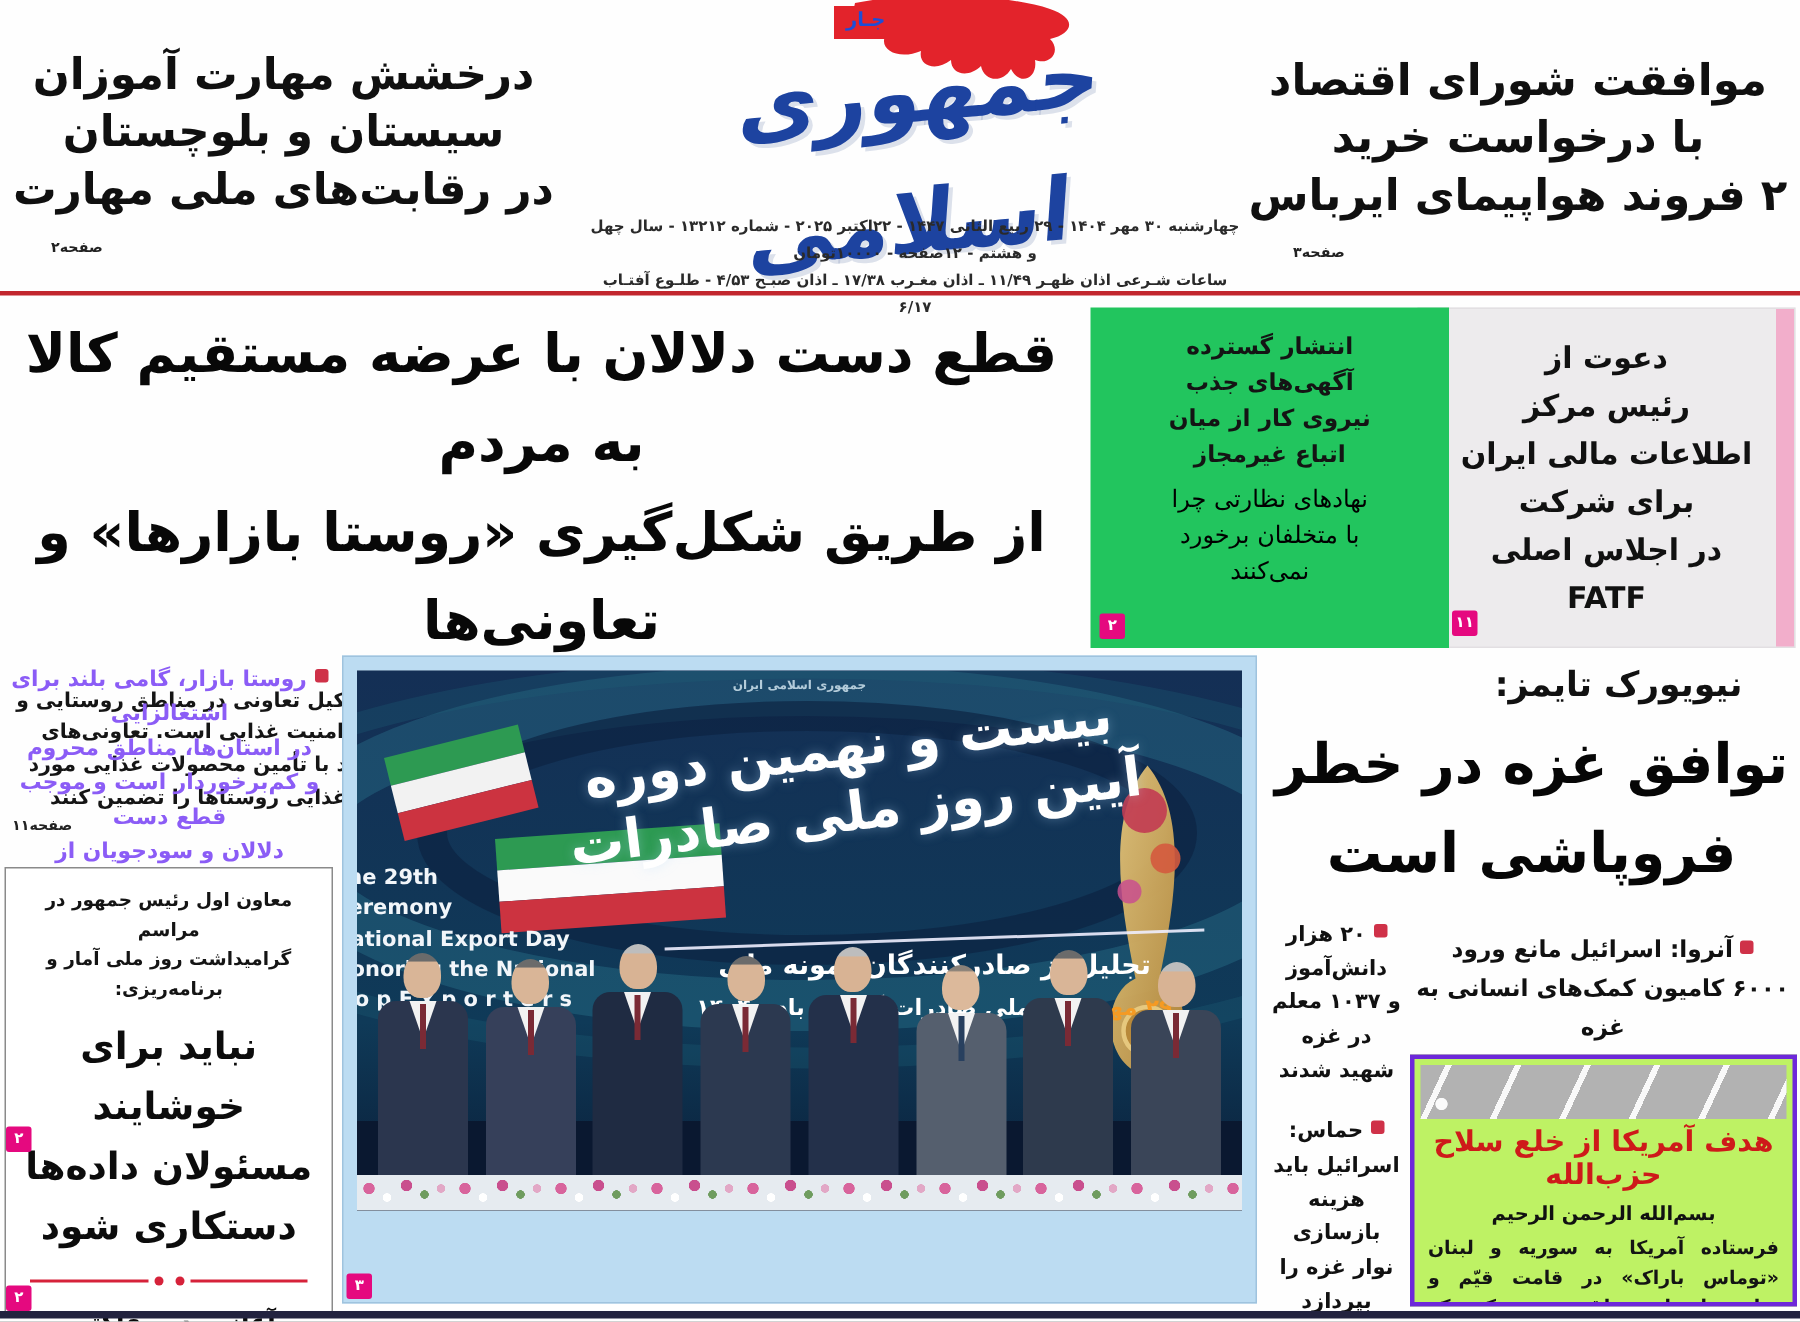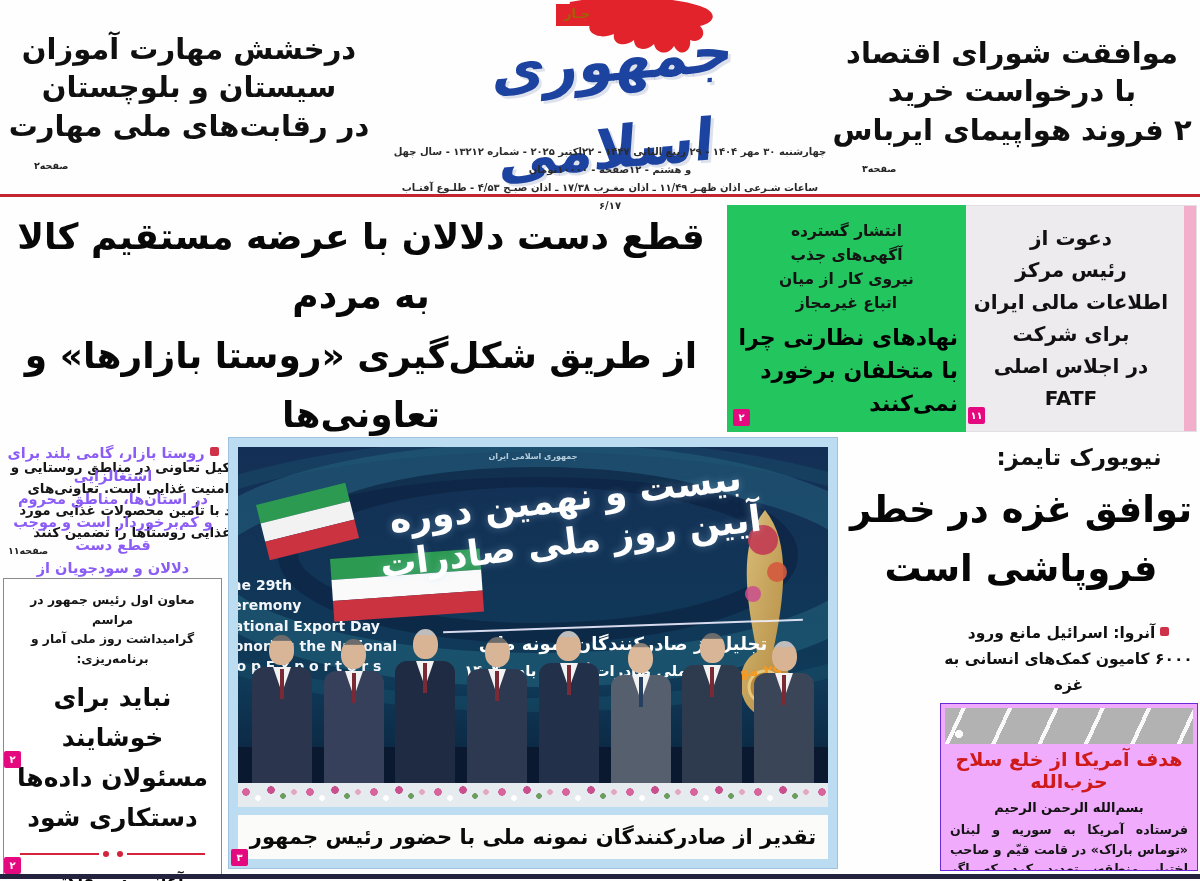--- a/index.html
+++ b/index.html
@@ -13,39 +13,39 @@
   .h-left  { left:8px;  top:30px; width:362px; }
   .h-right { left:832px; top:34px; width:360px; }
   .page-ref { position:absolute; font-size:9.5px; font-weight:700; color:#222; }
 
   .masthead { left:390px; top:0; width:440px; height:194px; }
   .m-title { position:absolute; left:0; right:0; top:18px; text-align:center;
              font-size:58px; font-weight:bold; color:#1d43a0; line-height:1.5;
              transform:rotate(-5deg) skewX(-9deg);
              text-shadow:3px 3px 0 rgba(120,140,180,.25); }
   .m-splash { position:absolute; left:160px; top:0; width:170px; height:58px; }
-  .m-stamp { position:absolute; left:14px; top:6px; color:#a16207; font-size:13px; font-weight:800; letter-spacing:4px; z-index:2; }
+  .m-stamp { position:absolute; left:14px; top:6px; color:#1d4ed8; font-size:13px; font-weight:800; letter-spacing:4px; z-index:2; }
   .m-dates { position:absolute; left:0; right:0; top:143px; text-align:center;
              font-size:10px; font-weight:700; color:#2a2a2a; line-height:1.8; }
   .red-rule { left:0; top:194px; width:1200px; height:3px; background:#c2262e; }
 
   
   .badge { position:absolute; width:17px; height:17px; background:#e5097f; color:#fff;
            font-size:10px; font-weight:700; display:flex; align-items:center; justify-content:center; border-radius:2px; }
   .blt { display:inline-block; width:9px; height:9px; background:#cf3148; border-radius:2px; margin-left:5px; vertical-align:2px; }
 
   
   .fatf { left:945px; top:205px; width:252px; height:227px; background:#edebed; border:1px solid #e2dfe2; }
   .fatf .bar { position:absolute; top:0; bottom:0; width:12px; background:#f2aecb; }
   .fatf .bar-l { left:0; } .fatf .bar-r { right:0; }
   .fatf-text { position:absolute; left:18px; right:18px; top:16px; text-align:center;
                font-size:20px; font-weight:700; color:#111; line-height:1.6; }
   .notice { left:727px; top:205px; width:239px; height:227px; background:#22c55e; padding:14px 8px 0; }
   .notice-top { text-align:center; font-size:15.5px; font-weight:700; color:#141414; line-height:1.55; }
-  .notice-bold { text-align:right; font-size:22px; font-weight:700; color:#000; line-height:1.5; margin-top:6px; letter-spacing:-0.3px; }
+  .notice-bold { text-align:center; font-size:16px; font-weight:400; color:#000; line-height:1.5; margin-top:6px; letter-spacing:-0.3px; }
 
   
   .lead { left:0; top:207px; width:722px; }
   .lead-line { text-align:center; font-size:36px; font-weight:900; color:#080808; line-height:1.65; letter-spacing:-1px; }
   .decks { display:flex; margin-top:12px; padding:0 2px; }
   .deck { text-align:center; font-weight:700; color:#151515; }
   .deck-r { width:330px; font-size:14.5px; line-height:1.62; padding:0 4px; }
   .deck-l { width:392px; font-size:13.5px; line-height:1.62; padding:0 10px 0 6px; }
 
   
@@ -92,21 +92,21 @@
   .badge-photo { left:2px; bottom:2px; }
 
   
   .nyt-kicker { left:960px; top:444px; width:238px; text-align:center; font-size:23px; font-weight:600; color:#111; }
   .nyt-head { left:845px; top:480px; width:352px; text-align:center; font-size:37px; font-weight:900;
               color:#060606; line-height:1.6; letter-spacing:-1px; }
   .unrwa { left:940px; top:620px; width:257px; text-align:center; font-size:15.5px; font-weight:800; color:#111; line-height:1.68; }
   .gaza-col { left:845px; top:612px; width:92px; text-align:center; font-size:14px; font-weight:800; color:#111; line-height:1.62; }
   .gaza-col .item2 { margin-top:18px; }
 
-  .editorial { left:940px; top:703px; width:258px; height:168px; border:1px solid #6d28d9; background:#f0abfc; overflow:hidden; }
+  .editorial { left:940px; top:703px; width:258px; height:168px; border:3px solid #6d28d9; background:#bef264; overflow:hidden; }
   .band { height:36px; margin:4px; background-color:#b2b2b2;
     background-image:
       radial-gradient(circle 7px at 14px 26px, rgba(255,255,255,.95) 55%, transparent 62%),
       repeating-linear-gradient(115deg, transparent 0 15px, rgba(255,255,255,.92) 15px 19px, transparent 19px 42px); }
   .ed-head { text-align:center; color:#ce1a1a; font-size:19px; font-weight:900; margin-top:4px; letter-spacing:-0.5px; }
   .basmala { text-align:center; font-size:13px; font-weight:800; margin-top:8px; color:#111; }
   .ed-body { font-size:12.6px; font-weight:600; color:#141414; text-align:justify; padding:5px 9px 0; line-height:1.55; }
 
   
   .rural { left:4px; top:442px; width:218px; text-align:center; font-size:14.5px; font-weight:800; color:#8b5cf6; line-height:1.58; }
@@ -260,34 +260,44 @@
             <div class="head"></div>
             <div class="torso"></div>
           </div>
         <div class="person p8">
             <div class="head"></div>
             <div class="torso"></div>
           </div>
       </div>
       <div class="ph-flowers"></div>
     </div>
-    <div class="caption-strip">
-      <span>تقدیر از صادرکنندگان نمونه ملی با حضور رئیس جمهور</span>
-    </div>
     <div class="badge badge-photo" style="position:absolute;">۳</div>
   </div>
 
   <div class="abs nyt-head pre">توافق غزه در خطر
 فروپاشی است</div>
   <div class="abs nyt-kicker">نیویورک تایمز:</div>
 
   <div class="abs unrwa"><span class="blt"></span><span class="pre">آنروا: اسرائیل مانع ورود
 ۶۰۰۰ کامیون کمک‌های انسانی به غزه
 شده است</span></div>
 
+  <div class="abs gaza-col">
+    <div><span class="blt"></span><span class="pre">۲۰ هزار
+دانش‌آموز
+و ۱۰۳۷ معلم
+در غزه
+شهید شدند</span></div>
+    <div class="item2"><span class="blt"></span><span class="pre">حماس:
+اسرائیل باید
+هزینه بازسازی
+نوار غزه را
+بپردازد</span></div>
+
+  </div>
 
   <div class="abs editorial">
     <div class="band"></div>
     <div class="ed-head">هدف آمریکا از خلع سلاح حزب‌الله</div>
     <div class="basmala">بسم‌الله الرحمن الرحیم</div>
     <div class="ed-body">فرستاده آمریکا به سوریه و لبنان «توماس باراک» در قامت قیّم و صاحب اختیار منطقه، تهدید کرد که اگر اقدامی جهت خلع سلاح حزب‌الله نشود، جناح نظامی حزب‌الله حتما با درگیری بزرگی که اسرائیل به وجود خواهد آورد مواجه خواهد شد. وی افزود: «اگر</div>
   </div>
 
   <div class="abs rural"><span class="blt"></span><span class="pre">روستا بازار، گامی بلند برای اشتغالزایی
 در استان‌ها، مناطق محروم

